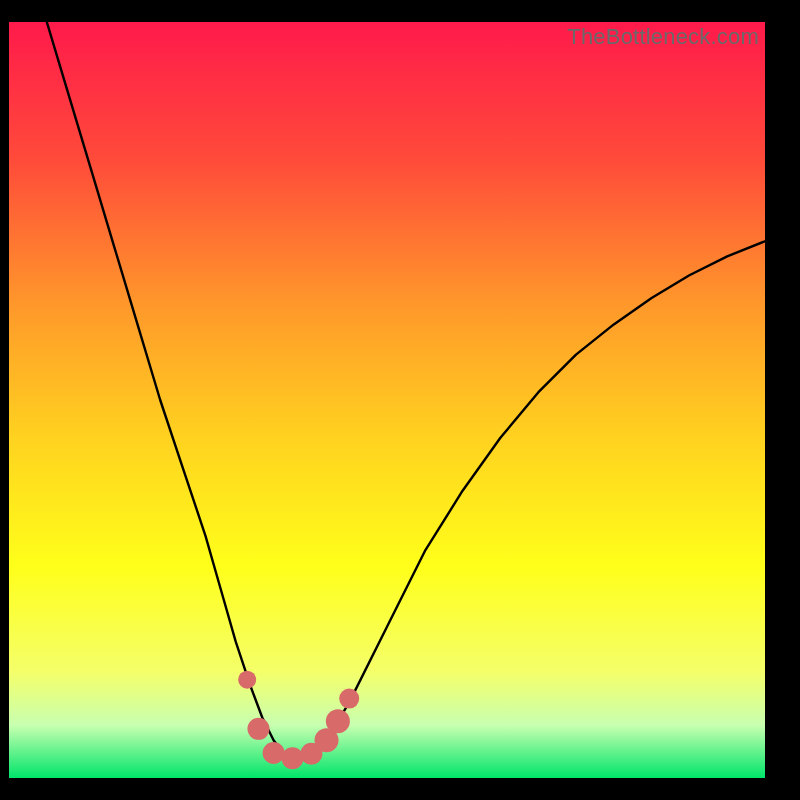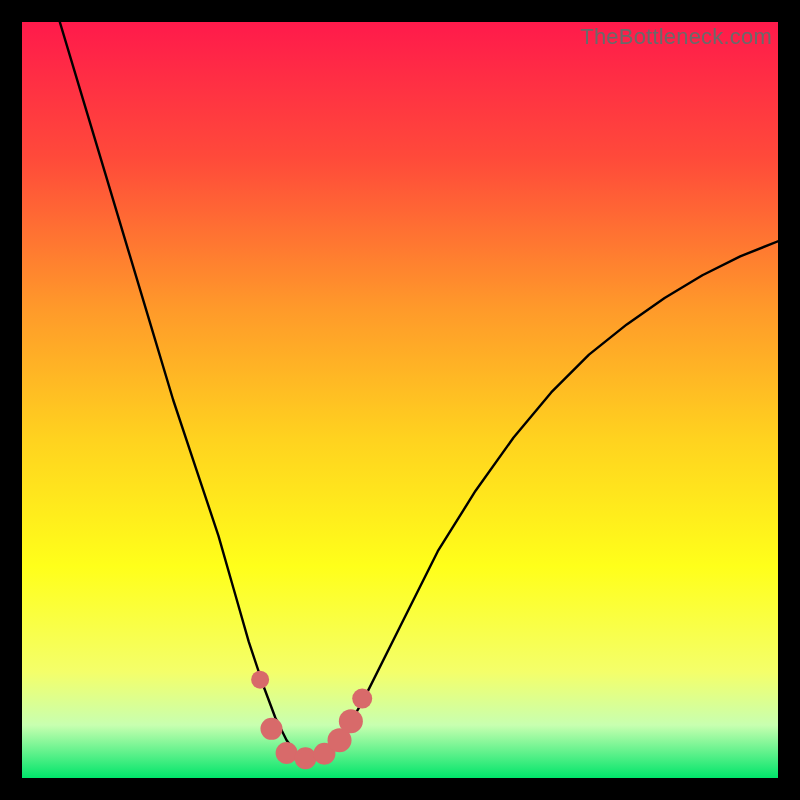--- a/index.html
+++ b/index.html
@@ -6,21 +6,21 @@
     margin: 0;
     padding: 0;
     width: 800px;
     height: 800px;
     background: #000;
     font-family: Arial, Helvetica, sans-serif;
     overflow: hidden;
   }
   .frame {
     position: absolute;
-    left: 22px;
+    left: 9px;
     top: 22px;
     width: 756px;
     height: 612px;
     background: #000;
     text-align: right;
   }
   .plot {
     position: absolute;
     left: 0;
     top: 0;

